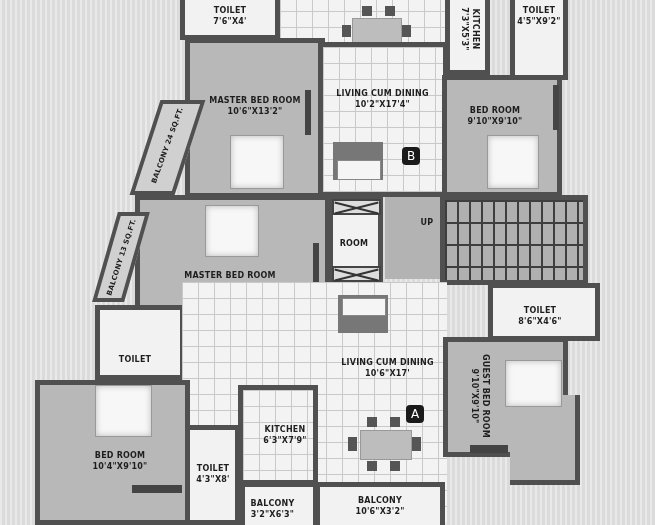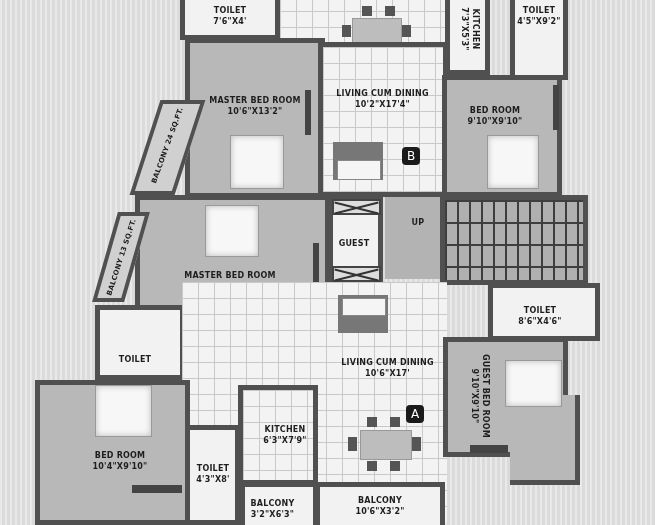--- a/index.html
+++ b/index.html
@@ -113,24 +113,24 @@
 </div>
 <div class="bed" style="left:487px;top:135px;width:50px;height:52px;"></div>
 <div class="wardrobe" style="left:553px;top:85px;width:6px;height:45px;"></div>
 
 <div style="position:absolute;left:145px;top:100px;width:45px;height:95px;background:#d0d0d0;border:4px solid #505050;transform:skewX(-18deg);box-sizing:border-box;"></div>
 <div class="label" style="left:118px;top:140px;width:100px;transform:rotate(-70deg);font-size:7px;">BALCONY 24 SQ.FT.</div>
 
 <div class="room white" style="left:328px;top:195px;width:55px;height:90px;"></div>
 <div class="lift-x" style="left:332px;top:199px;width:45px;height:12px;"></div>
 <div class="lift-x" style="left:332px;top:266px;width:45px;height:12px;"></div>
-<div class="label" style="left:330px;top:238px;width:48px;">GUEST</div>
+<div class="label" style="left:330px;top:238px;width:48px;">ROOM</div>
 
 <div style="position:absolute;left:385px;top:197px;width:55px;height:82px;background:#b3b3b3;"></div>
-<div class="label" style="left:408px;top:217px;width:20px;">UP</div>
+<div class="label" style="left:417px;top:217px;width:20px;">UP</div>
 <div class="room stairs" style="left:440px;top:195px;width:148px;height:90px;"></div>
 
 <div class="room gray" style="left:135px;top:195px;width:195px;height:140px;"></div>
 <div class="label" style="left:170px;top:270px;width:120px;">
   <div>MASTER BED ROOM</div>
   <div>15'X11'5"</div>
 </div>
 <div class="bed" style="left:205px;top:205px;width:52px;height:50px;"></div>
 <div class="wardrobe" style="left:313px;top:243px;width:6px;height:45px;"></div>
 

